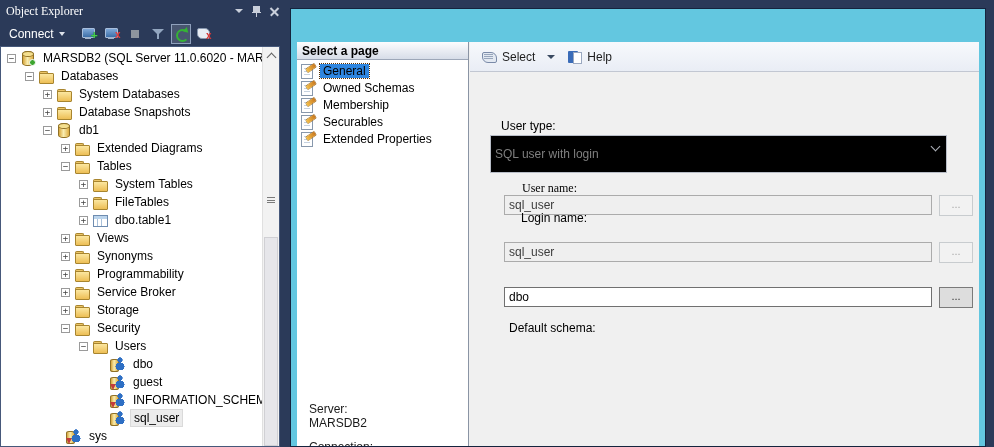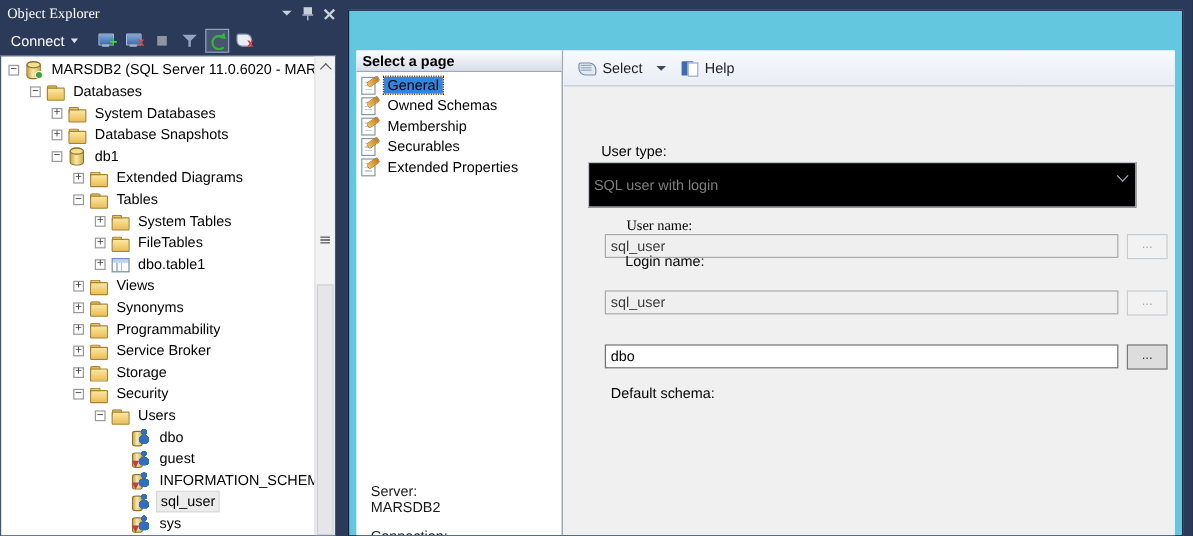--- a/index.html
+++ b/index.html
@@ -312,21 +312,21 @@
             <span class="js-icon icon-user-x">
               <i class="badge"></i>
             </span>
             <span class="tree-label">INFORMATION_SCHEMA</span>
           </div>
           <div class="tree-row selected active" style="padding-left: 96px;">
             <span class="expander"></span>
             <span class="js-icon icon-user"></span>
             <span class="tree-label">sql_user</span>
           </div>
-          <div class="tree-row" style="padding-left: 96px;">
+          <div class="tree-row" style="padding-left: 52px;">
             <span class="expander"></span>
             <span class="js-icon icon-user-x">
               <i class="badge"></i>
             </span>
             <span class="tree-label">sys</span>
           </div>
         </div>
       <div class="oe-scrollbar">
         <span class="sb-up"></span>
         <span class="sb-thumb"></span>

